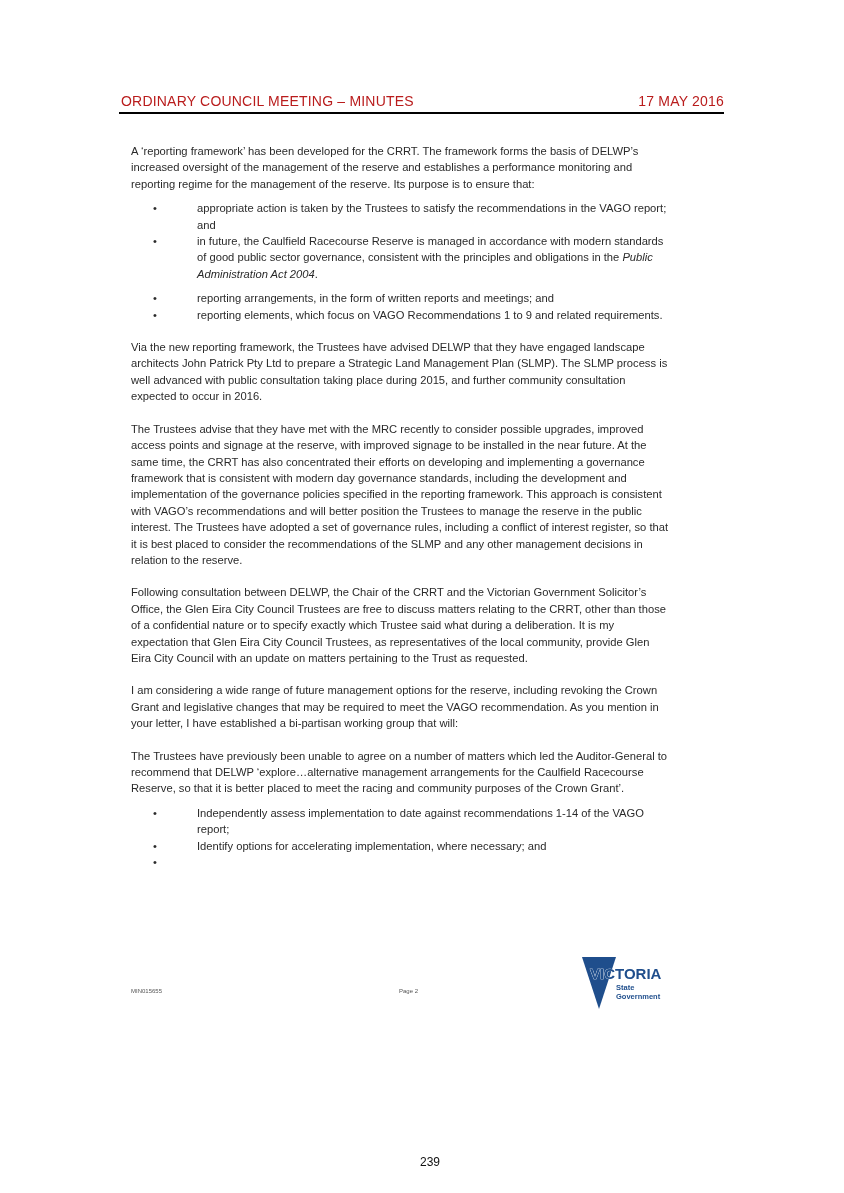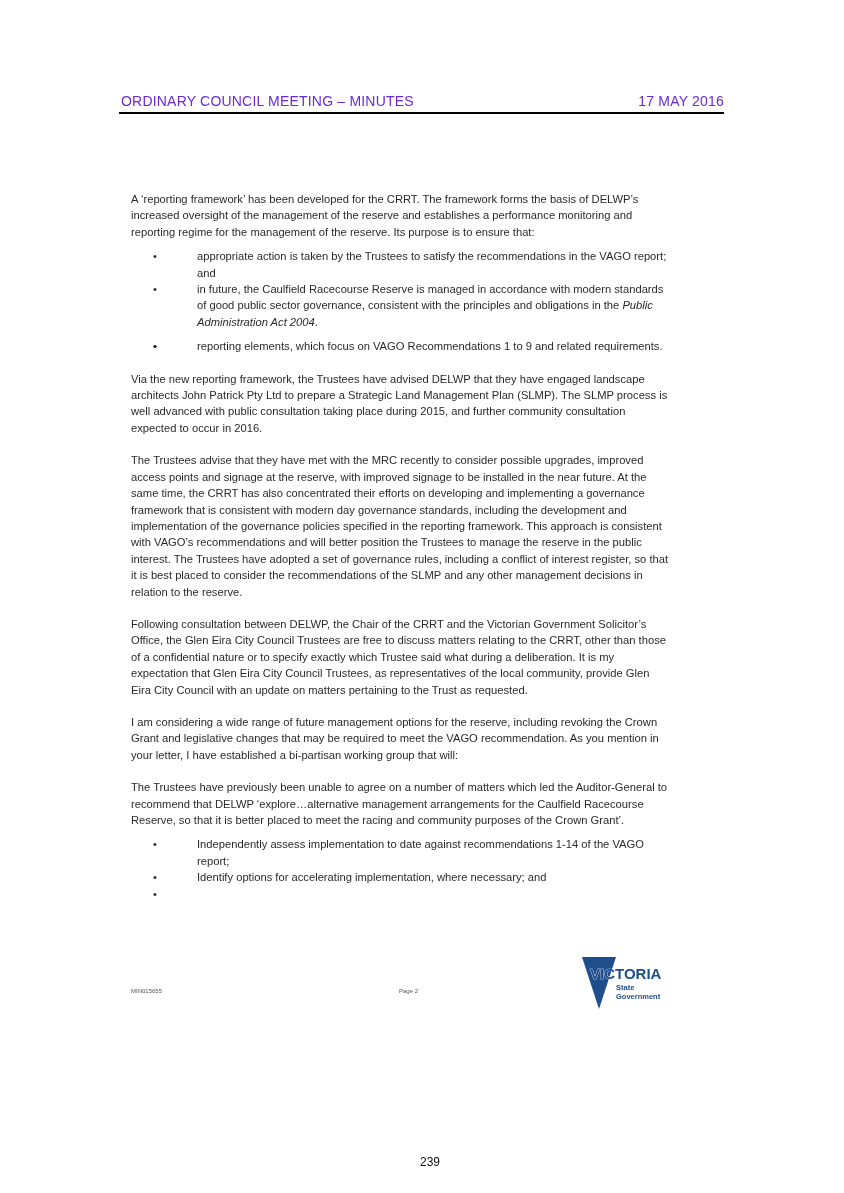--- a/index.html
+++ b/index.html
@@ -1,21 +1,21 @@
 <!DOCTYPE html>
 <html><head>
 <meta charset="utf-8">
 <style>
   html, body { margin: 0; padding: 0; background: #ffffff; }
   body { width: 844px; height: 1193px; position: relative; overflow: hidden; font-family: "Liberation Sans", sans-serif; color: #222; }
   .header { position: absolute; left: 119px; top: 92px; width: 605px; height: 20px; border-bottom: 2px solid #000; }
-  .header span { position: absolute; top: 1px; font-size: 14px; color: #6d28d9; letter-spacing: 0.2px; }
+  .header span { position: absolute; top: 1px; font-size: 14px; color: #b91c1c; letter-spacing: 0.2px; }
   .header .title { left: 2px; }
   .header .date { right: 0; }
-  .content { position: absolute; left: 131px; top: 143px; width: 540px; font-family: "Liberation Sans", sans-serif; font-size: 11.2px; line-height: 16.4px; color: #2a2a2a; margin-top: 48px; }
+  .content { position: absolute; left: 131px; top: 143px; width: 540px; font-family: "Liberation Sans", sans-serif; font-size: 11.2px; line-height: 16.4px; color: #2a2a2a; }
   .content p { margin: 0 0 16px 0; }
   .content ul { list-style: none; margin: -8px 0 16px 0; padding: 0; }
   .content li { position: relative; padding-left: 66px; margin: 0; }
   .content li .bullet { position: absolute; left: 22px; top: 0; }
   .footer-id { position: absolute; left: 131px; top: 988px; font-size: 6px; color: #555; }
   .footer-page { position: absolute; left: 399px; top: 988px; font-size: 6px; color: #555; }
   .logo { position: absolute; left: 582px; top: 955px; width: 92px; height: 56px; }
   .page-number { position: absolute; left: 8px; width: 844px; top: 1155px; text-align: center; font-size: 12px; color: #111; }
 </style>
 </head>
@@ -26,21 +26,21 @@
   <span class="date">17 MAY 2016</span>
 </div>
 
 <div class="content">
   <p>A ‘reporting framework’ has been developed for the CRRT.  The framework forms the basis of DELWP’s increased oversight of the management of the reserve and establishes a performance monitoring and reporting regime for the management of the reserve.  Its purpose is to ensure that:</p>
   <ul>
     <li><span class="bullet">•</span><span>appropriate action is taken by the Trustees to satisfy the recommendations in the VAGO report; and</span></li>
     <li><span class="bullet">•</span><span>in future, the Caulfield Racecourse Reserve is managed in accordance with modern standards of good public sector governance, consistent with the principles and obligations in the </span><em>Public Administration Act 2004</em><span>.</span></li>
   </ul>
   <ul>
-    <li><span class="bullet">•</span></li>
+    <li><span class="bullet">•</span><span>reporting arrangements, in the form of written reports and meetings; and</span></li>
     <li><span class="bullet">•</span><span>reporting elements, which focus on VAGO Recommendations 1 to 9 and related requirements.</span></li>
   </ul>
   <p>Via the new reporting framework, the Trustees have advised DELWP that they have engaged landscape architects John Patrick Pty Ltd to prepare a Strategic Land Management Plan (SLMP). The SLMP process is well advanced with public consultation taking place during 2015, and further community consultation expected to occur in 2016.</p>
   <p>The Trustees advise that they have met with the MRC recently to consider possible upgrades, improved access points and signage at the reserve, with improved signage to be installed in the near future. At the same time, the CRRT has also concentrated their efforts on developing and implementing a governance framework that is consistent with modern day governance standards, including the development and implementation of the governance policies specified in the reporting framework.  This approach is consistent with VAGO’s recommendations and will better position the Trustees to manage the reserve in the public interest. The Trustees have adopted a set of governance rules, including a conflict of interest register, so that it is best placed to consider the recommendations of the SLMP and any other management decisions in relation to the reserve.</p>
   <p>Following consultation between DELWP, the Chair of the CRRT and the Victorian Government Solicitor’s Office, the Glen Eira City Council Trustees are free to discuss matters relating to the CRRT, other than those of a confidential nature or to specify exactly which Trustee said what during a deliberation. It is my expectation that Glen Eira City Council Trustees, as representatives of the local community, provide Glen Eira City Council with an update on matters pertaining to the Trust as requested.</p>
   <p>I am considering a wide range of future management options for the reserve, including revoking the Crown Grant and legislative changes that may be required to meet the VAGO recommendation. As you mention in your letter, I have established a bi-partisan working group that will:</p>
   <p>The Trustees have previously been unable to agree on a number of matters which led the Auditor-General to recommend that DELWP ‘explore…alternative management arrangements for the Caulfield Racecourse Reserve, so that it is better placed to meet the racing and community purposes of the Crown Grant’.</p>
   <ul>
     <li><span class="bullet">•</span><span>Independently assess implementation to date against recommendations 1-14 of the VAGO report;</span></li>
     <li><span class="bullet">•</span><span>Identify options for accelerating implementation, where necessary; and</span></li>

